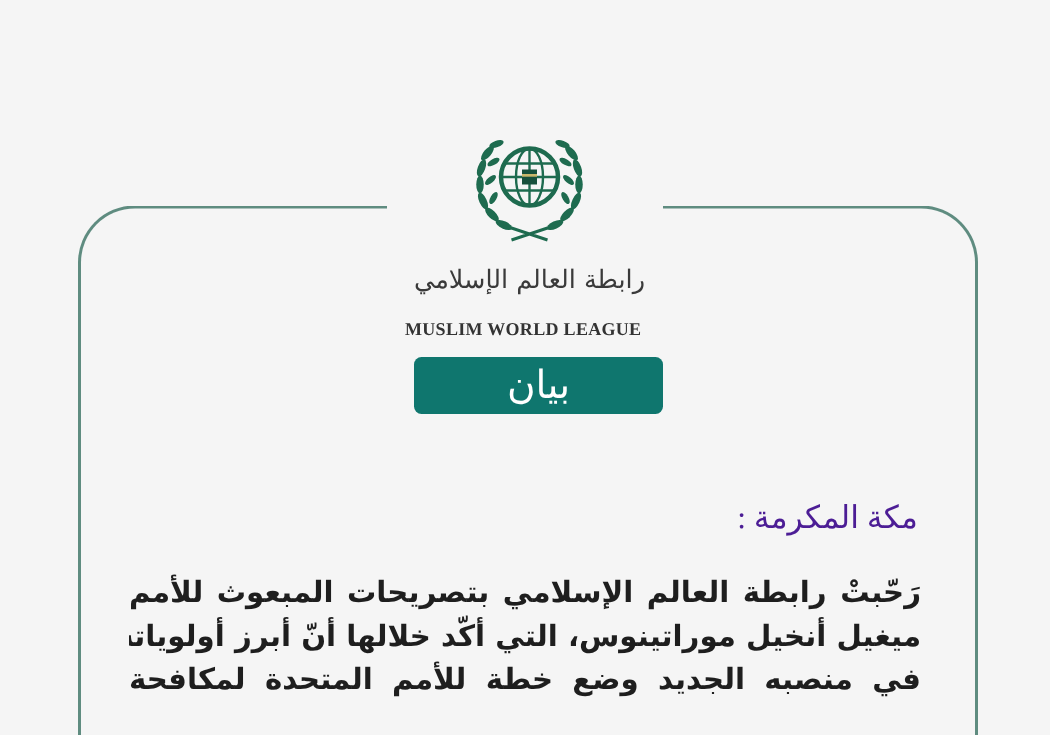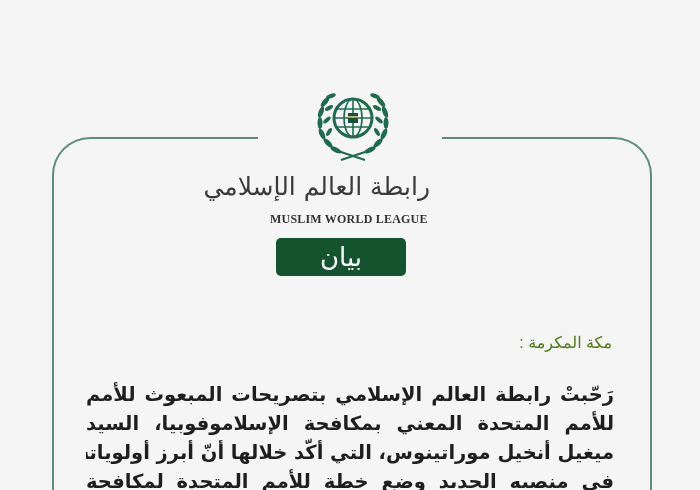--- a/index.html
+++ b/index.html
@@ -17,40 +17,40 @@
     .frame-gap {
       position:absolute; left:258px; top:133px; width:184px; height:8px;
       background:#f5f5f5;
     }
     .logo {
       position:absolute; left:313px; top:86px; width:80px; height:76px;
     }
     .calligraphy {
       position:absolute; left:276px; top:168px; width:154px; height:38px;
       text-align:center; direction:rtl;
-      font-family:"DejaVu Serif", serif; font-size:25px; color:#3a3a3a;
+      font-family:"DejaVu Serif", serif; font-size:17px; color:#3a3a3a;
       line-height:38px; letter-spacing:-1px; white-space:nowrap;
     }
     .mwl {
       position:absolute; left:270px; top:212px; width:166px;
       text-align:left; font-family:"Liberation Serif", serif;
       font-weight:bold; font-size:12px; color:#333; letter-spacing:0.2px;
     }
     .title-box {
-      position:absolute; left:276px; top:238px; width:130px; height:38px;
-      background:#14532d; border-radius:5px;
+      position:absolute; left:276px; top:238px; width:166px; height:38px;
+      background:#0f766e; border-radius:5px;
       display:flex; align-items:center; justify-content:center;
     }
     .title-box span {
       color:#fff; font-size:26px; font-family:"DejaVu Sans", sans-serif;
       direction:rtl; letter-spacing:1px;
     }
     .dateline {
       position:absolute; right:88px; top:333px;
-      direction:rtl; font-size:16px; color:#4d7c0f; font-family:Liberation Sans, sans-serif;
+      direction:rtl; font-size:21px; color:#4c1d95; font-family:Liberation Serif, serif;
     }
     .body-text {
       position:absolute; left:86px; top:380px; width:528px;
       direction:rtl; text-align:justify; text-align-last:justify;
       font-size:19.5px; font-weight:bold; line-height:29px; color:#1e1e1e;
       font-family:"DejaVu Sans", sans-serif;
     }
     .body-text div { white-space:nowrap; overflow:hidden; text-align-last:justify; }
   </style>
 </head>
@@ -103,16 +103,15 @@
 <div class="mwl">MUSLIM WORLD LEAGUE</div>
 
 <div class="title-box">
   <span>بيان</span>
 </div>
 
 <div class="dateline">مكة المكرمة :</div>
 
 <div class="body-text">
   <div>رَحّبتْ رابطة العالم الإسلامي بتصريحات المبعوث للأمم</div>
-  <div>للأمم المتحدة المعني بمكافحة الإسلاموفوبيا، السيد</div>
   <div>ميغيل أنخيل موراتينوس، التي أكّد خلالها أنّ أبرز أولوياته</div>
   <div>في منصبه الجديد وضع خطة للأمم المتحدة لمكافحة</div>
 </div>
 
 </body></html>

